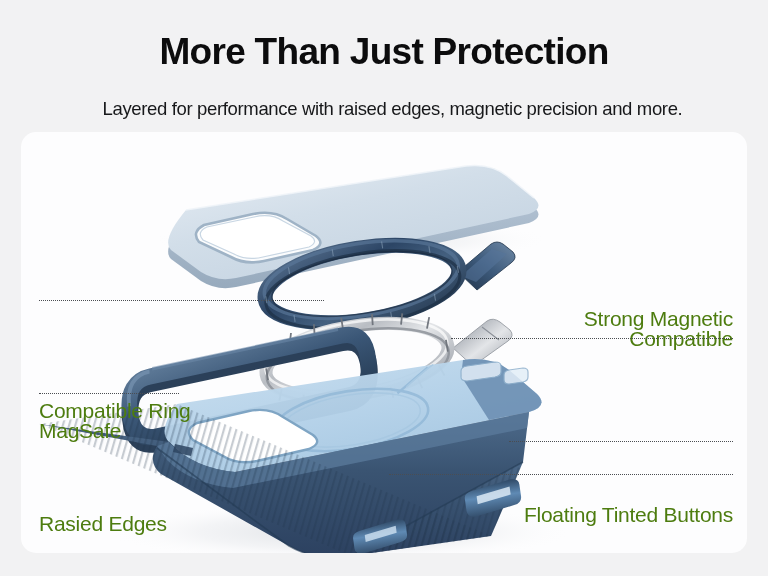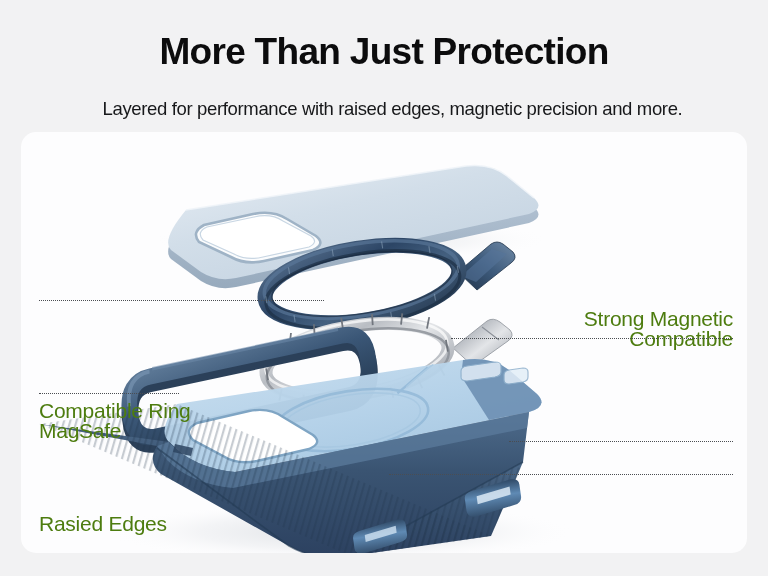--- a/index.html
+++ b/index.html
@@ -267,17 +267,20 @@
       <div class="leader" style="left:18px; top:261px; width:140px;"></div>
 
       <div class="label r" style="right:14px; top:156px;">
         <div>Strong Magnetic</div>
         <div>Compatible</div>
       </div>
       <div class="leader" style="left:430px; top:206px; width:282px;"></div>
 
       <div class="leader" style="left:488px; top:309px; width:224px;"></div>
 
+      <div class="label r" style="right:14px; top:352px;">
+        <div>Floating Tinted Buttons</div>
+      </div>
       <div class="leader" style="left:368px; top:342px; width:344px;"></div>
 
     </div>
   </div>
 </div>
 
 </body></html>

